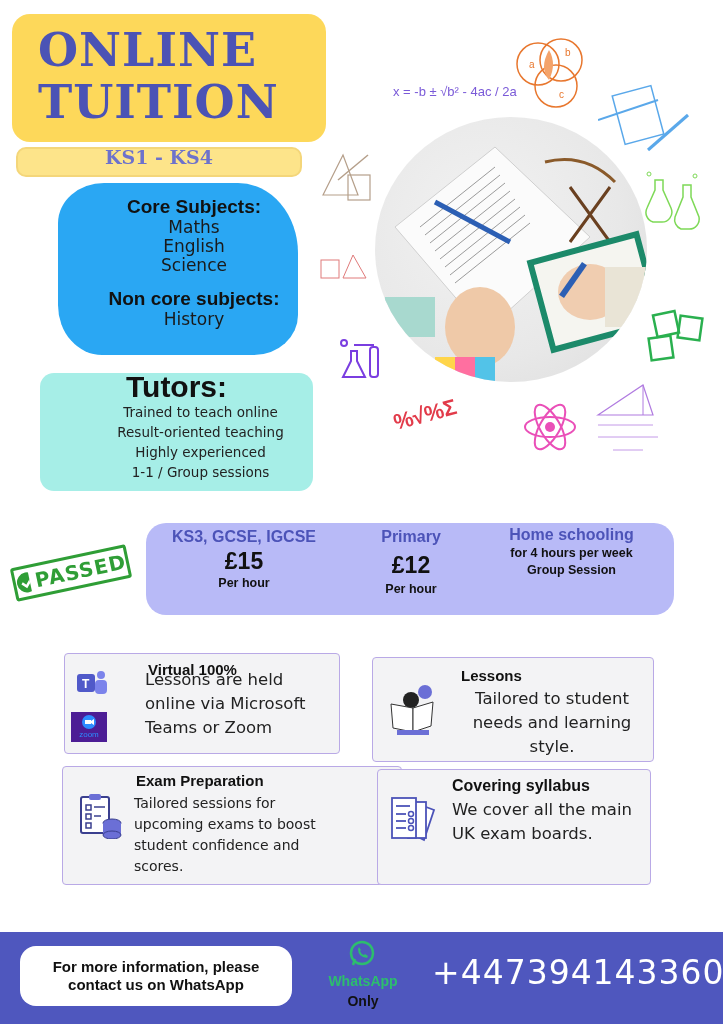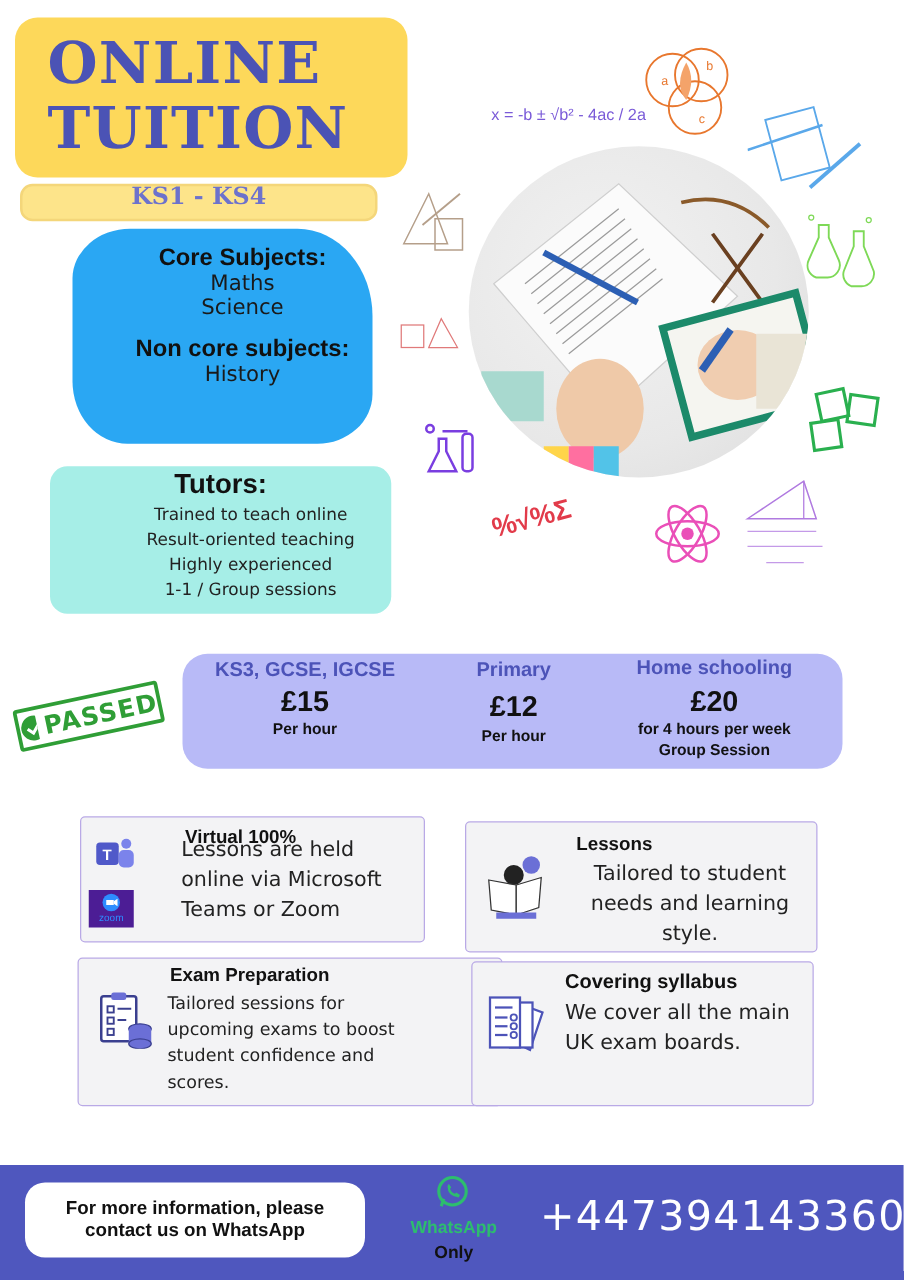--- a/index.html
+++ b/index.html
@@ -11,21 +11,21 @@
   .ks-bar{left:16px;top:147px;width:286px;height:30px;background:#fde48a;border:2px solid #f4d67a;border-radius:10px;box-sizing:border-box;}
   .ks-text{left:16px;top:147px;width:286px;text-align:center;font-family:"DejaVu Serif",serif;font-weight:bold;color:#6d72cc;font-size:19px;line-height:20px;}
   
   .subjects{left:58px;top:183px;width:240px;height:172px;background:#2aa7f3;border-radius:46px 60px 44px 44px / 40px 70px 40px 50px;}
   .subjects-content{left:58px;top:196px;width:240px;text-align:center;color:#111;padding-left:16px;}
   .h-sub{font-weight:bold;font-size:19px;line-height:22px;}
   .sub-item{font-size:17px;line-height:19px;color:#1a1a1a;font-family:"DejaVu Sans",sans-serif;}
   
   .tutors{left:40px;top:373px;width:273px;height:118px;background:#a6eee7;border-radius:14px;}
   .tutors-content{left:40px;top:372px;width:273px;text-align:center;}
-  .h-tut{font-weight:bold;font-size:22px;line-height:26px;color:#111;}
+  .h-tut{font-weight:bold;font-size:30px;line-height:26px;color:#111;}
   .tut-item{font-size:13.5px;line-height:20px;color:#222;font-family:"DejaVu Sans",sans-serif;padding-left:48px;}
   
   .photo{left:375px;top:117px;width:272px;height:265px;border-radius:50%;background:radial-gradient(circle at 40% 40%,#f2f2f2 0%,#e8e8e8 60%,#dcdcdc 100%);overflow:hidden;}
   
   .pricing{left:146px;top:523px;width:528px;height:92px;background:#b8baf7;border-radius:20px;}
   .price-col{position:absolute;text-align:center;}
   .p-head{color:#4c53b8;font-weight:bold;font-size:16px;line-height:20px;}
   .p-amount{color:#111;font-weight:bold;font-size:23px;line-height:28px;}
   .p-unit{color:#111;font-weight:bold;font-size:12.5px;line-height:17px;}
   
@@ -52,20 +52,21 @@
   <div>ONLINE</div>
   <div>TUITION</div>
 </div>
 <div class="abs ks-bar"></div>
 <div class="abs ks-text">KS1 - KS4</div>
 
 <div class="abs subjects"></div>
 <div class="abs subjects-content">
   <div class="h-sub">Core Subjects:</div>
   <div class="sub-item">Maths</div>
+  <div class="sub-item">English</div>
   <div class="sub-item">Science</div>
   <div style="height:13px"></div>
   <div class="h-sub">Non core subjects:</div>
   <div class="sub-item">History</div>
 </div>
 
 <div class="abs tutors"></div>
 <div class="abs tutors-content">
   <div class="h-tut" style="margin-top:2px;margin-bottom:2px;">Tutors:</div>
   <div class="tut-item">Trained to teach online</div>
@@ -177,21 +178,20 @@
     <div class="p-amount">£15</div>
     <div class="p-unit">Per hour</div>
   </div>
   <div class="price-col" style="left:220px;top:4px;width:90px;">
     <div class="p-head">Primary</div>
     <div class="p-amount" style="margin-top:4px;">£12</div>
     <div class="p-unit" style="margin-top:2px;">Per hour</div>
   </div>
   <div class="price-col" style="left:338px;top:2px;width:175px;">
     <div class="p-head">Home schooling</div>
-    <div class="p-amount" style="margin-top:2px;">£20</div>
     <div class="p-unit">for 4 hours per week</div>
     <div class="p-unit">Group Session</div>
   </div>
 </div>
 
 <div class="card" style="left:64px;top:653px;width:276px;height:101px;">
   <svg class="abs" style="left:10px;top:14px" width="34" height="30">
     <rect x="2" y="6" width="18" height="18" rx="3" fill="#5059c9"></rect>
     <text x="7" y="20" font-size="12" fill="#fff" font-weight="bold">T</text>
     <circle cx="26" cy="7" r="4" fill="#7b83eb"></circle>

